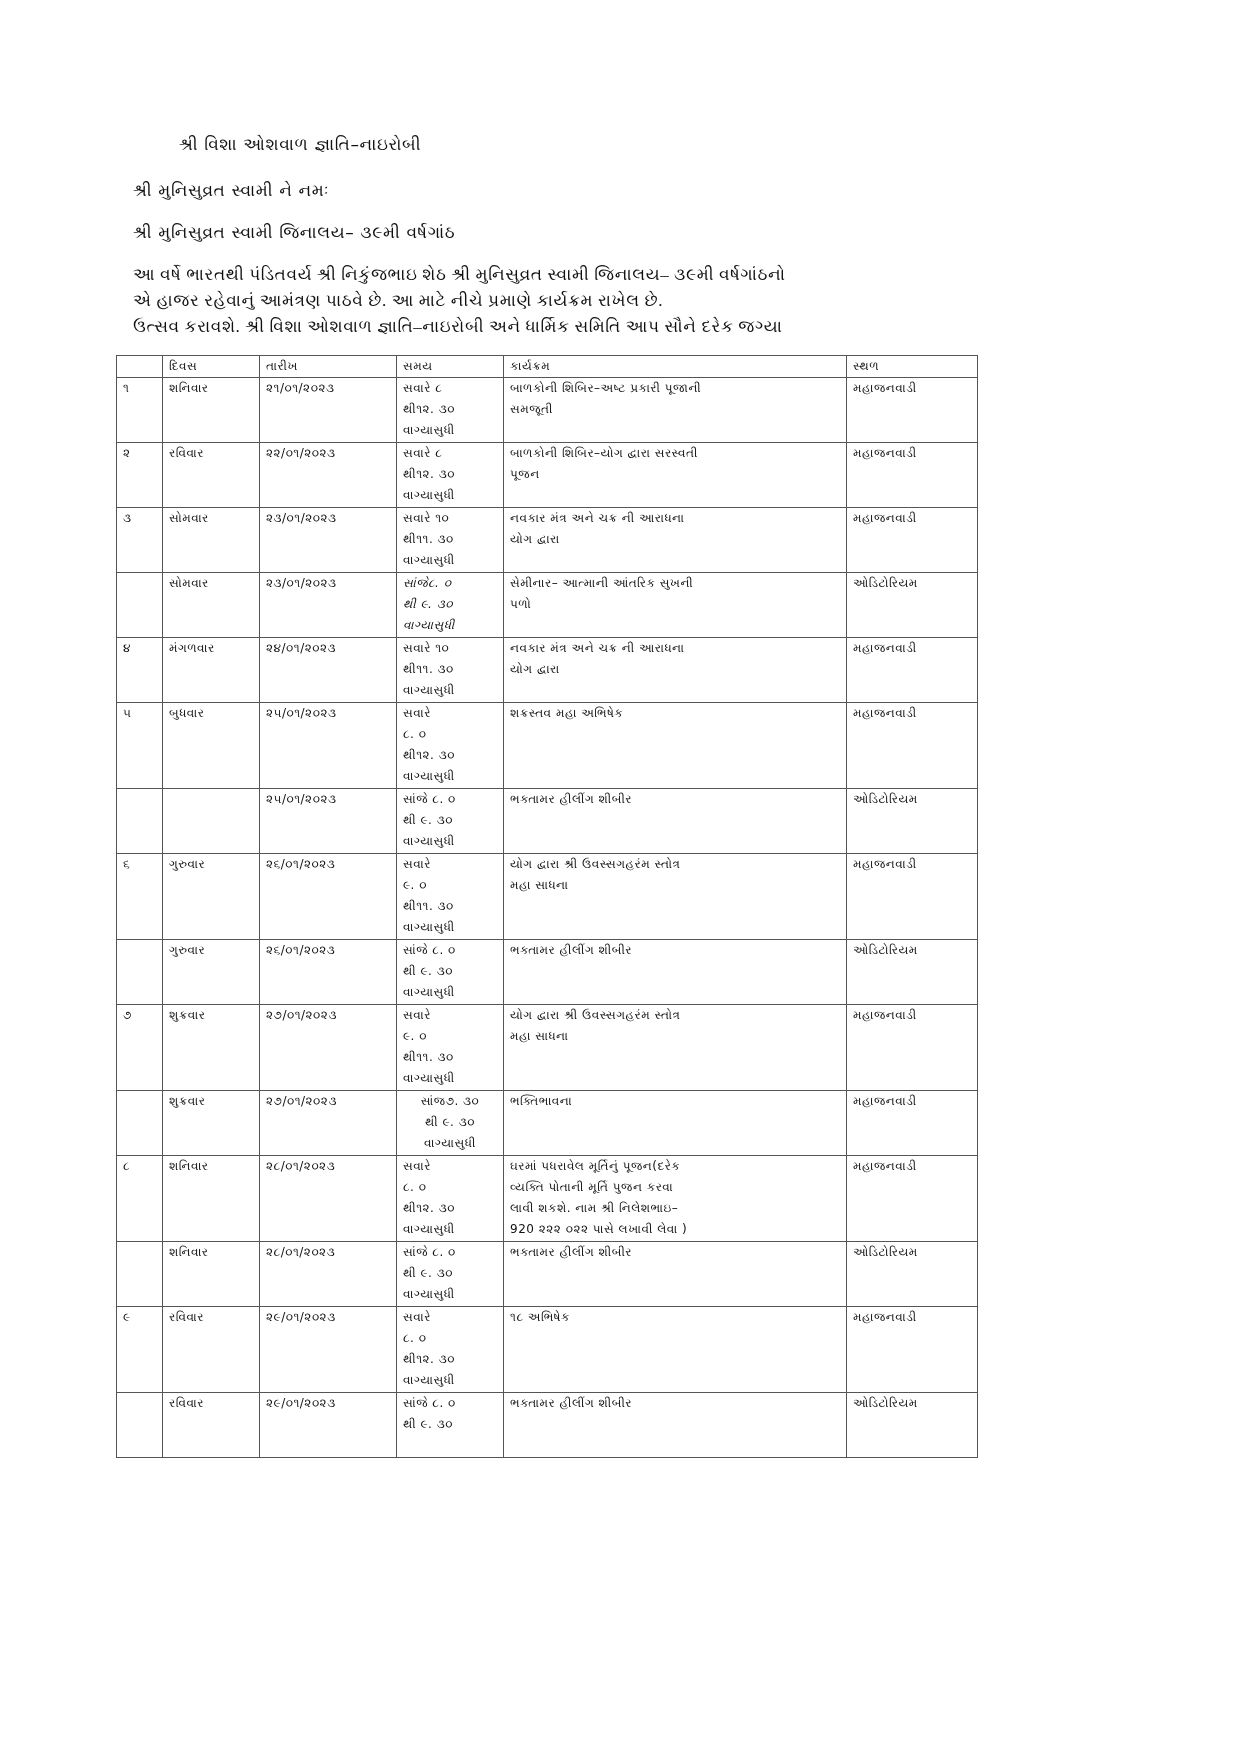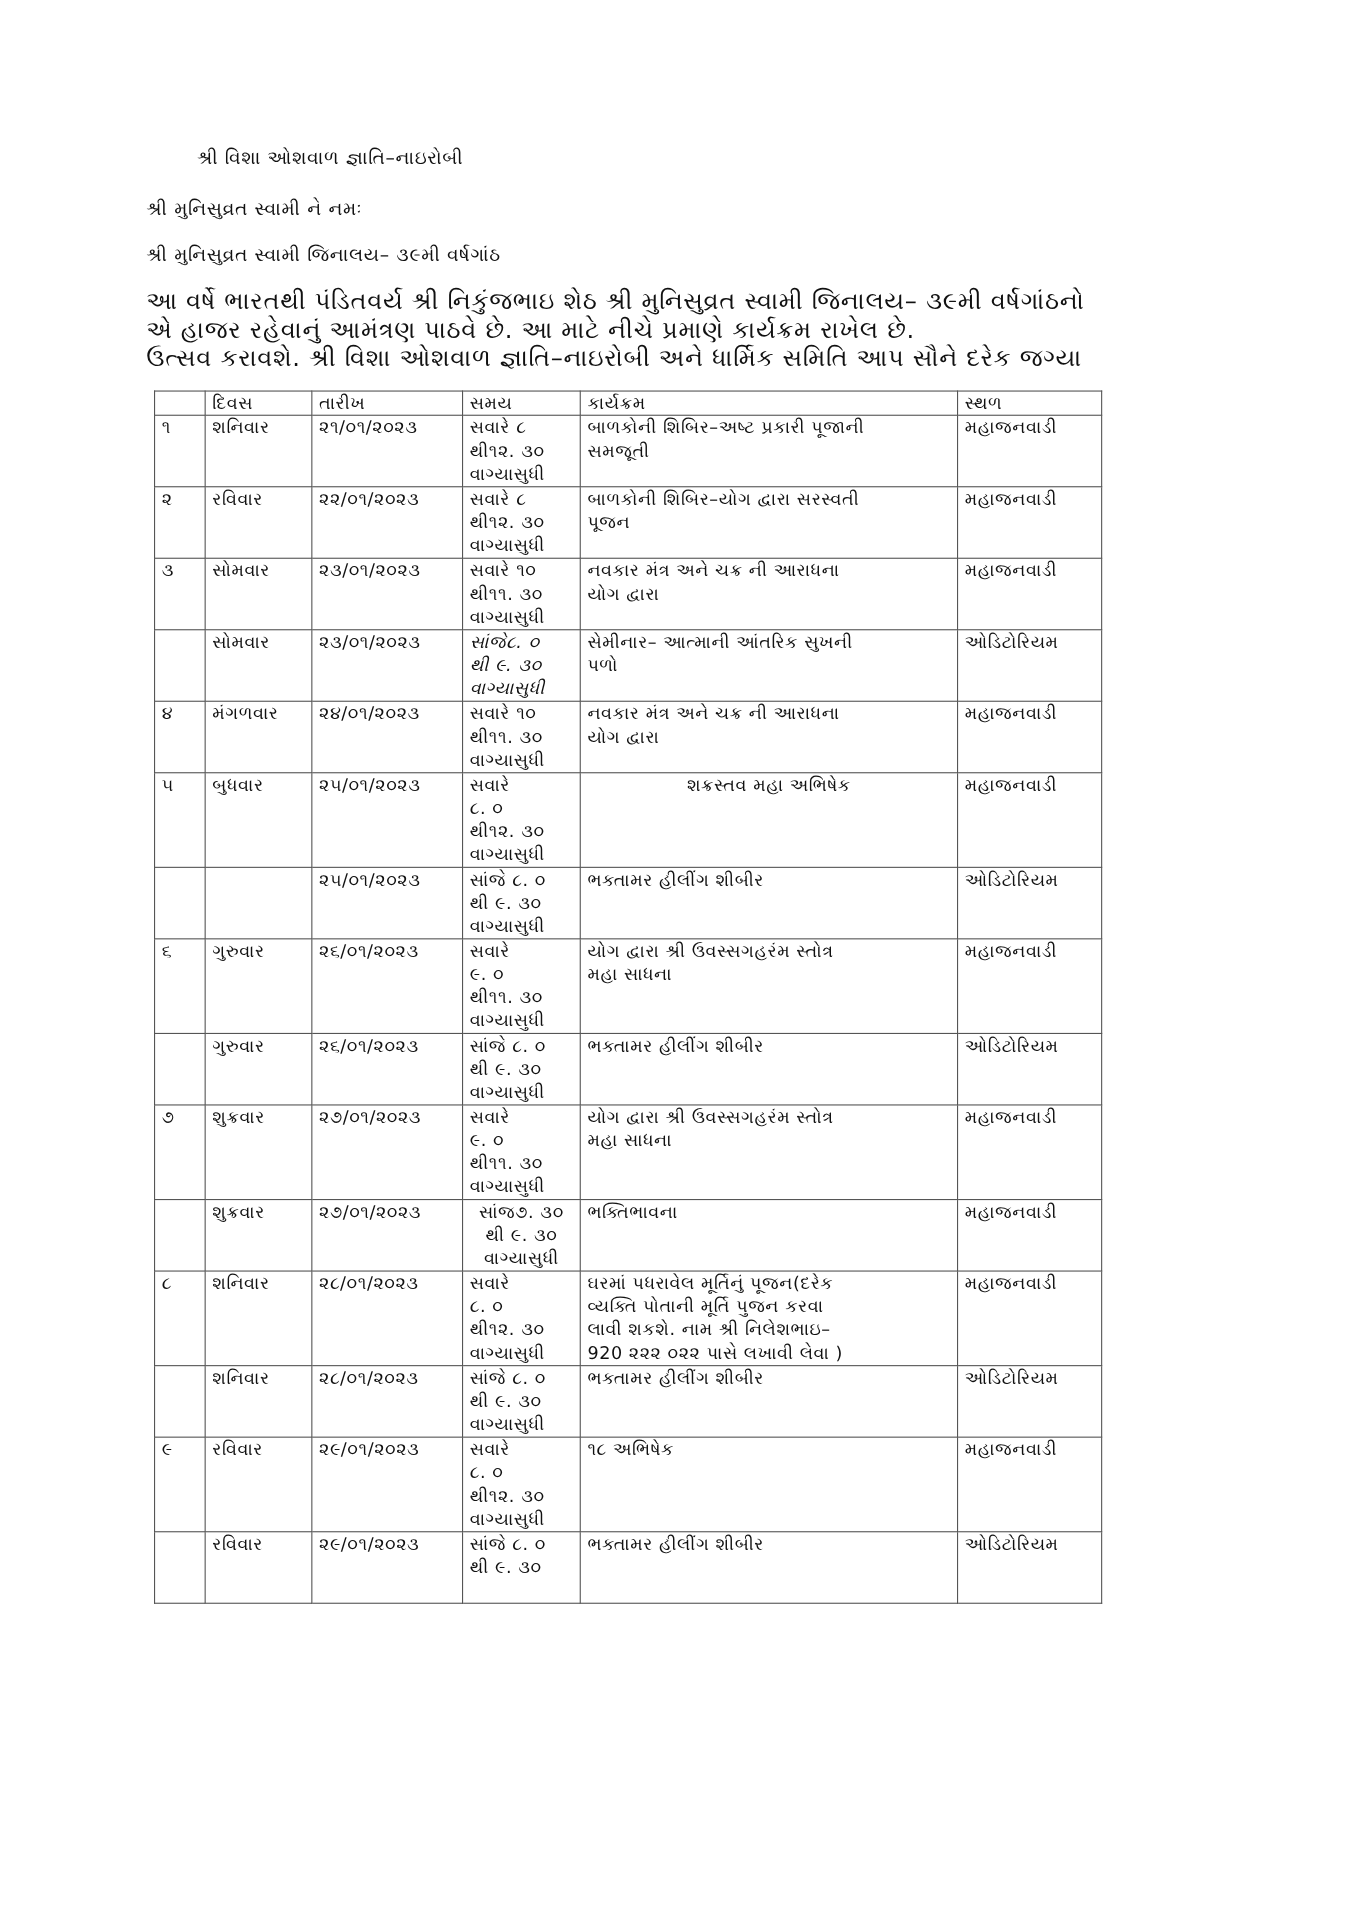--- a/index.html
+++ b/index.html
@@ -8,27 +8,27 @@
     font-family: "DejaVu Sans", "Liberation Sans", sans-serif;
     color: #111111;
   }
   .page { position: absolute; left: 0; top: 0; width: 1241px; height: 1755px; }
   .line {
     position: absolute; left: 133px; font-size: 17px; letter-spacing: 0.6px;
     white-space: nowrap;
   }
   .para {
     position: absolute; left: 133px; top: 262px; width: 860px;
-    font-size: 22px; line-height: 26px; letter-spacing: 0.6px;
+    font-size: 17px; line-height: 26px; letter-spacing: 0.6px; font-family: Liberation Serif, serif;
   }
   .para span { display: block; white-space: nowrap; }
   table.schedule {
-    position: absolute; left: 140px; top: 355px;
+    position: absolute; left: 116px; top: 355px;
     border-collapse: collapse; table-layout: fixed;
-    font-size: 16px; letter-spacing: 0.5px;
+    font-size: 12px; letter-spacing: 0.5px;
   }
   table.schedule td, table.schedule th {
     border: 1.5px solid #555555; vertical-align: top;
     padding: 0 6px 0 6px; line-height: 21px; font-weight: normal; text-align: left;
   }
   table.schedule th { height: 21px; }
   .cell-lines span { display: block; white-space: nowrap; }
   col.c-num { width: 46px; }
   col.c-day { width: 97px; }
   col.c-date { width: 137px; }
@@ -149,21 +149,21 @@
         <tr>
           <td style="height: 85px;">૫</td>
           <td style="height: 85px;">બુધવાર</td>
           <td style="height: 85px;">૨૫/૦૧/૨૦૨૩</td>
           <td class="cell-lines" style="height: 85px;">
             <span>સવારે</span>
             <span>૮. ૦</span>
             <span>થી૧૨. ૩૦</span>
             <span>વાગ્યાસુધી</span>
           </td>
-          <td class="cell-lines" style="height: 85px; text-align: center;">
+          <td class="cell-lines" style="height: 85px;">
             <span>શક્રસ્તવ મહા અભિષેક</span>
           </td>
           <td style="height: 85px;">મહાજનવાડી</td>
         </tr>
         <tr>
           <td style="height: 64px;"></td>
           <td style="height: 64px;"></td>
           <td style="height: 64px;">૨૫/૦૧/૨૦૨૩</td>
           <td class="cell-lines" style="height: 64px;">
             <span>સાંજે ૮. ૦</span>

